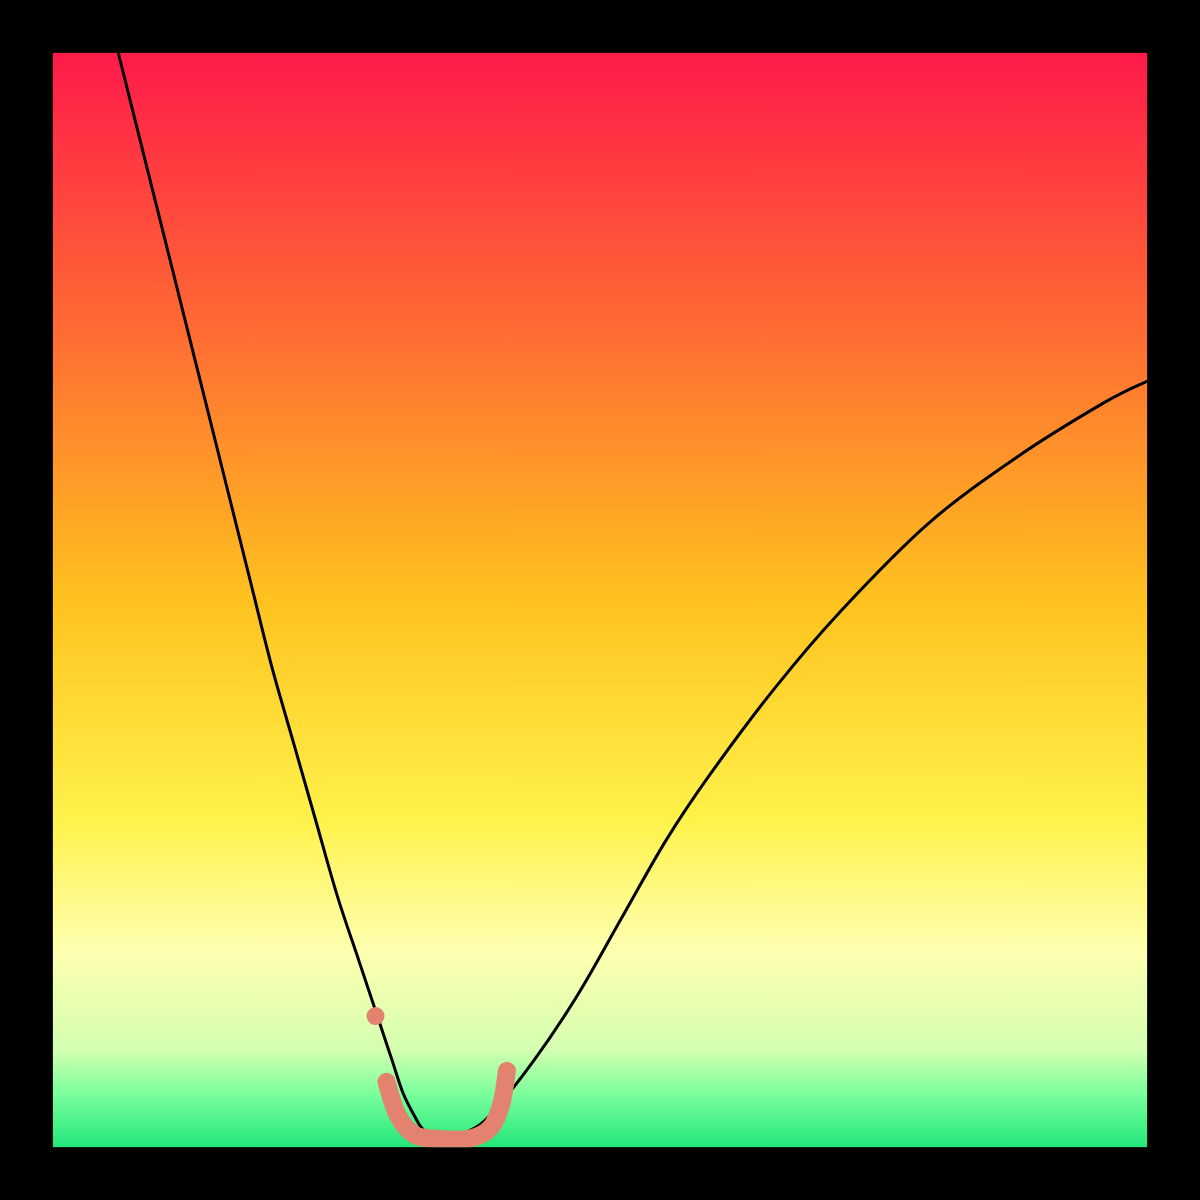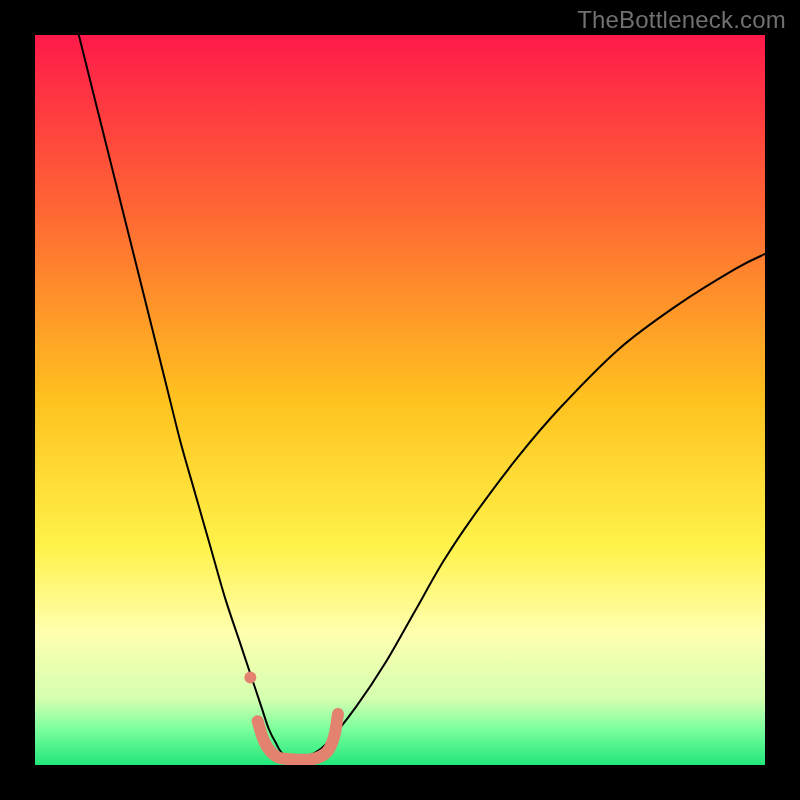--- a/index.html
+++ b/index.html
@@ -36,21 +36,20 @@
     font-weight: 500;
     letter-spacing: 0.2px;
   }
   svg { display: block; }
 </style>
 </head>
 <body>
 
 <div class="frame">
 
-  <div class="watermark">TheBottleneck.com</div>
 
   <div class="plot-area">
     <svg id="plot-svg" width="730" height="730" viewBox="0 0 730 730" preserveAspectRatio="none">
       <defs>
         <linearGradient id="bg-grad" x1="0" y1="0" x2="0" y2="1">
             <stop offset="0%" stop-color="#ff1a4a"></stop>
             <stop offset="25%" stop-color="#ff6a33"></stop>
             <stop offset="50%" stop-color="#ffc21f"></stop>
             <stop offset="70%" stop-color="#fff24a"></stop>
             <stop offset="82%" stop-color="#ffffb0"></stop>

